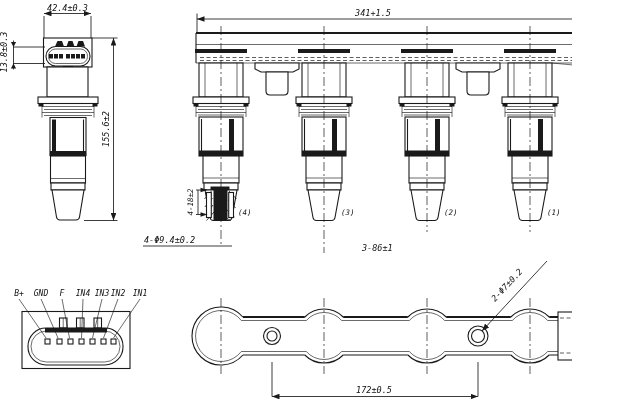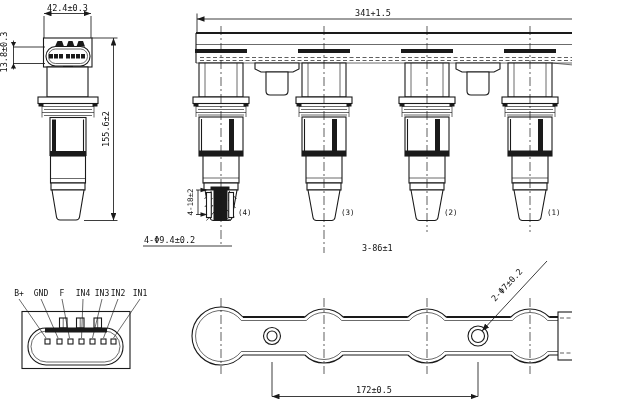--- a/index.html
+++ b/index.html
@@ -1,17 +1,17 @@
 <!DOCTYPE html>
 <html><head>
 <meta charset="utf-8">
 <style>
   html,body{margin:0;padding:0;background:#ffffff;}
   .canvas{position:relative;width:572px;height:403px;background:#ffffff;overflow:hidden;
-          font-family:"DejaVu Sans Mono",monospace;}
+          font-family:"DejaVu Sans Mono",monospace;font-style:italic;}
   svg{display:block;}
   text{font-family:"DejaVu Sans Mono",monospace;}
   .ln{fill:none;stroke:#1a1a1a;stroke-width:1.1;}
   .th{fill:none;stroke:#1a1a1a;stroke-width:2;}
   .tn{fill:none;stroke:#1a1a1a;stroke-width:0.65;}
   .wh{fill:#ffffff;stroke:#1a1a1a;stroke-width:1.1;}
   .fl{fill:#1a1a1a;stroke:none;}
   .dsh{fill:none;stroke:#1a1a1a;stroke-width:0.7;stroke-dasharray:4 2.5;}
   .cl{fill:none;stroke:#1a1a1a;stroke-width:0.7;stroke-dasharray:9 3 2 3;}
   .ext{fill:none;stroke:#1a1a1a;stroke-width:0.85;}

